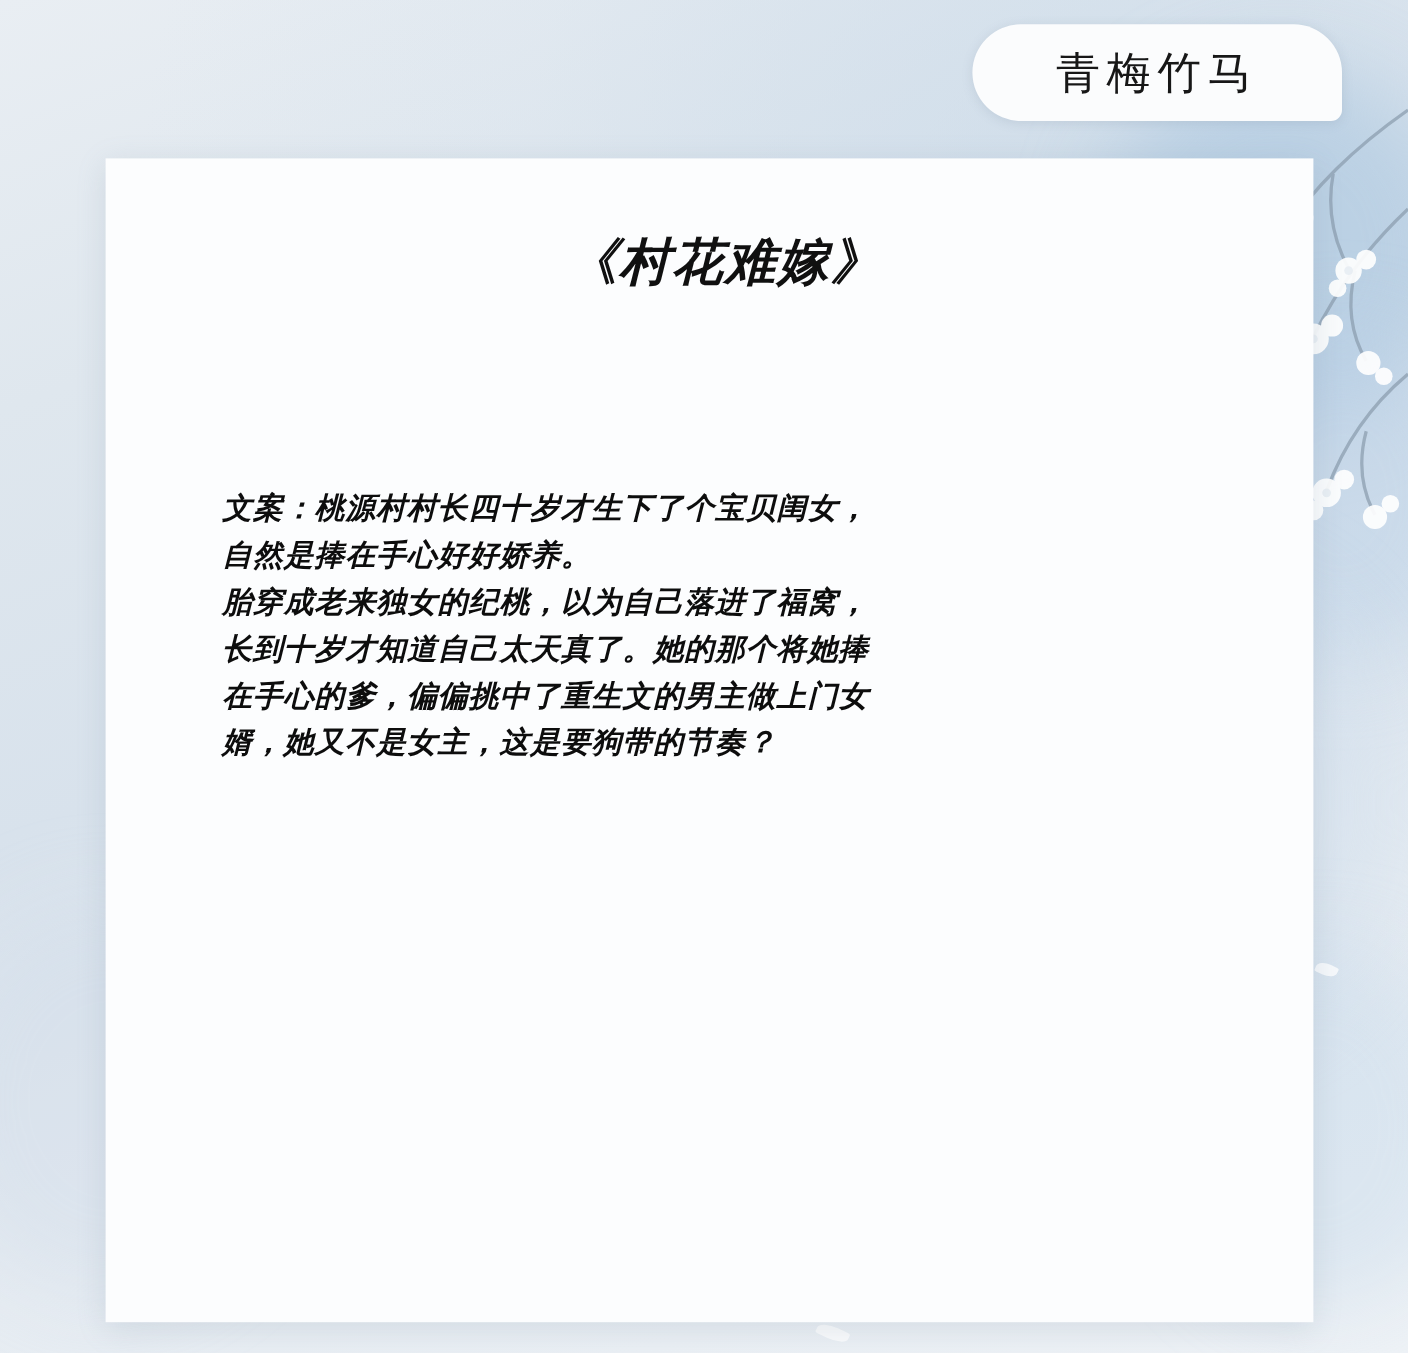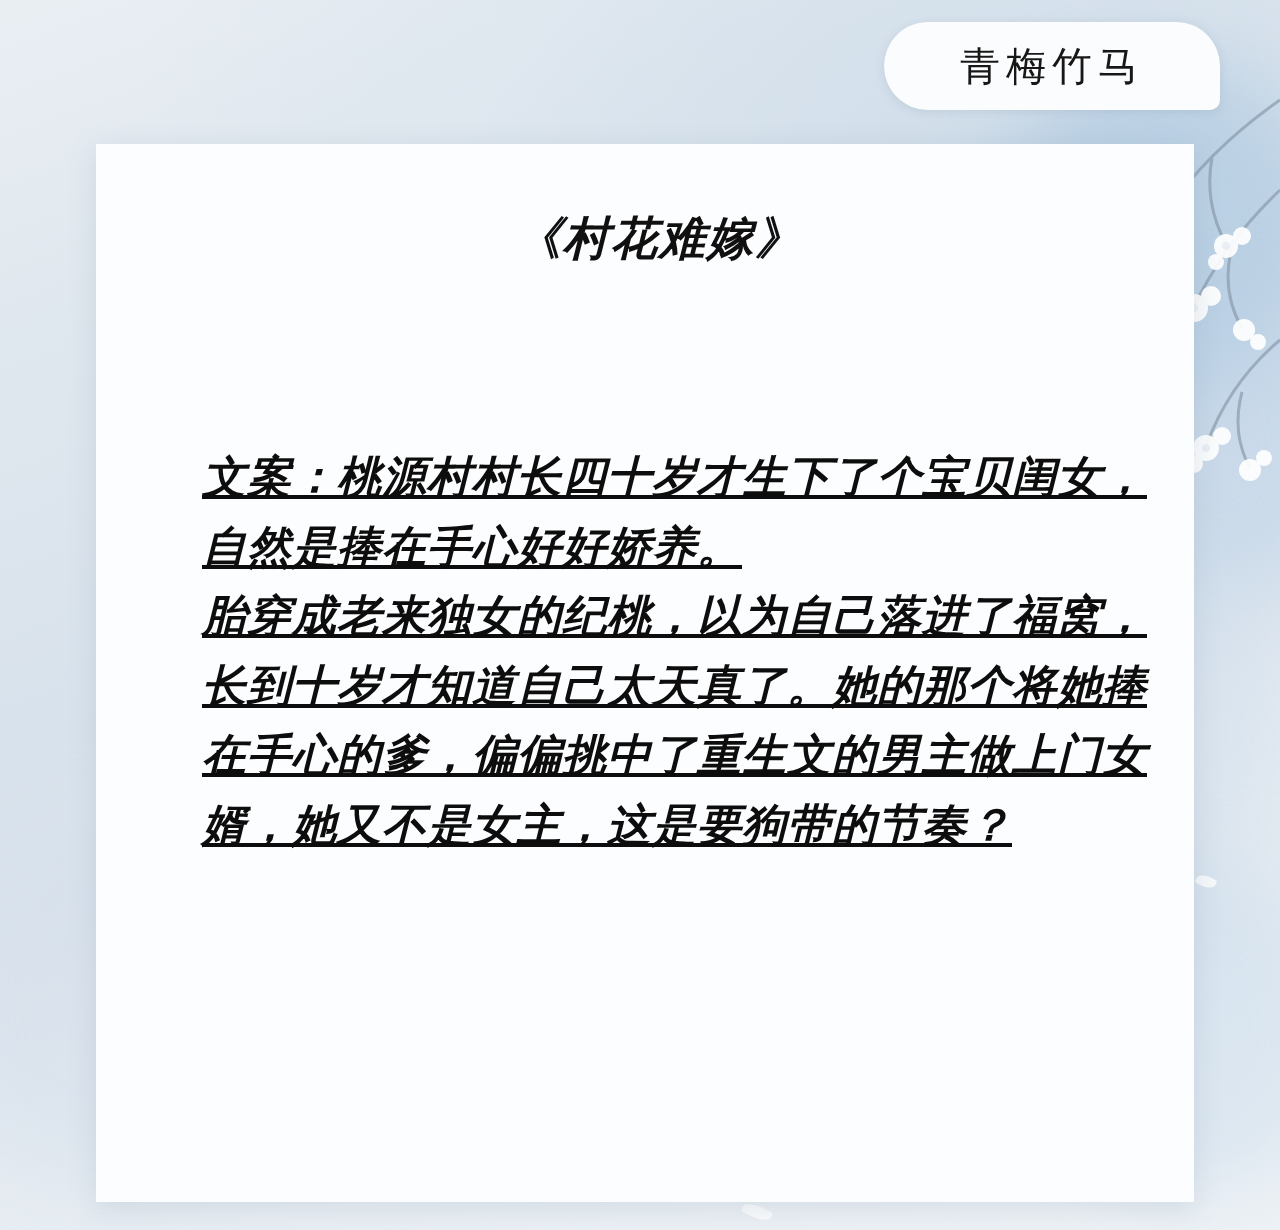--- a/index.html
+++ b/index.html
@@ -111,28 +111,27 @@
     color: #101010;
     letter-spacing: 2px;
   }
 
   .doc-body {
     position: absolute;
     left: 78px;
     right: 44px;
     top: 298px;
     font-family: "DejaVu Serif", "Liberation Serif", serif;
-    font-size: 44px;
+    font-size: 27px;
     font-style: italic;
     font-weight: 700;
     line-height: 1.58;
     color: #0d0d0d;
     letter-spacing: 1px;
     white-space: pre-wrap;
-    text-decoration: underline;
   }
 
   
   .petal {
     position: absolute;
     background: rgba(255,255,255,0.75);
     border-radius: 60% 10% 60% 10%;
     transform: rotate(25deg);
     pointer-events: none;
   }

